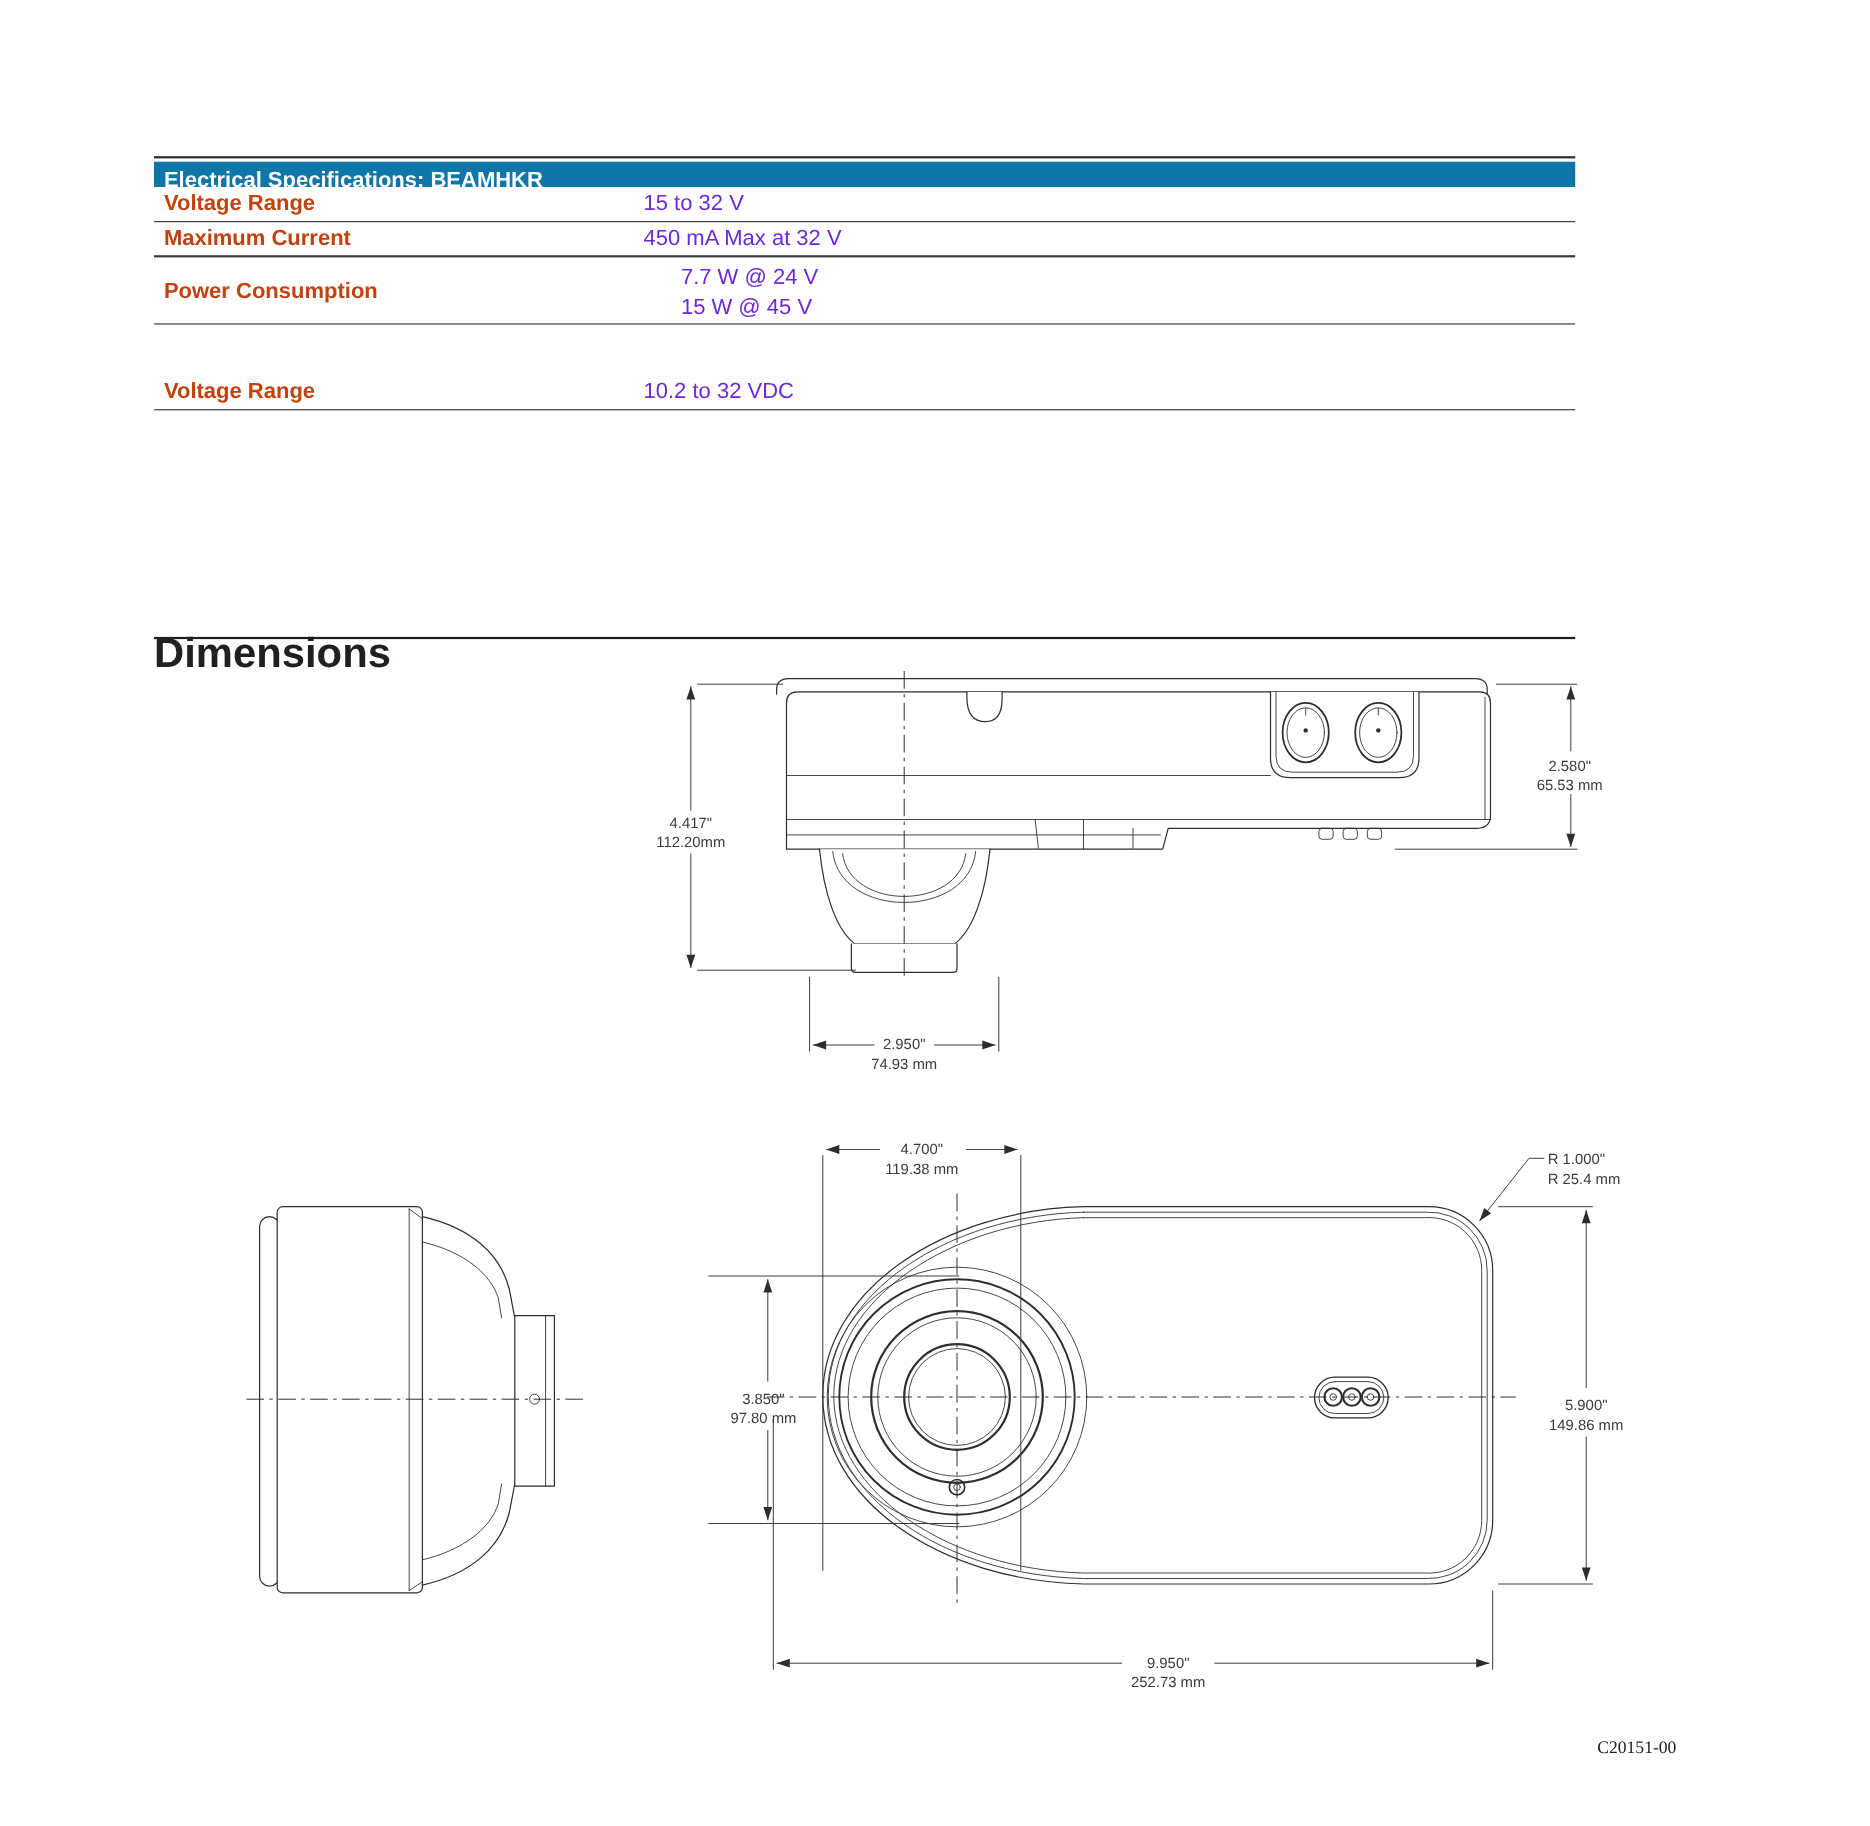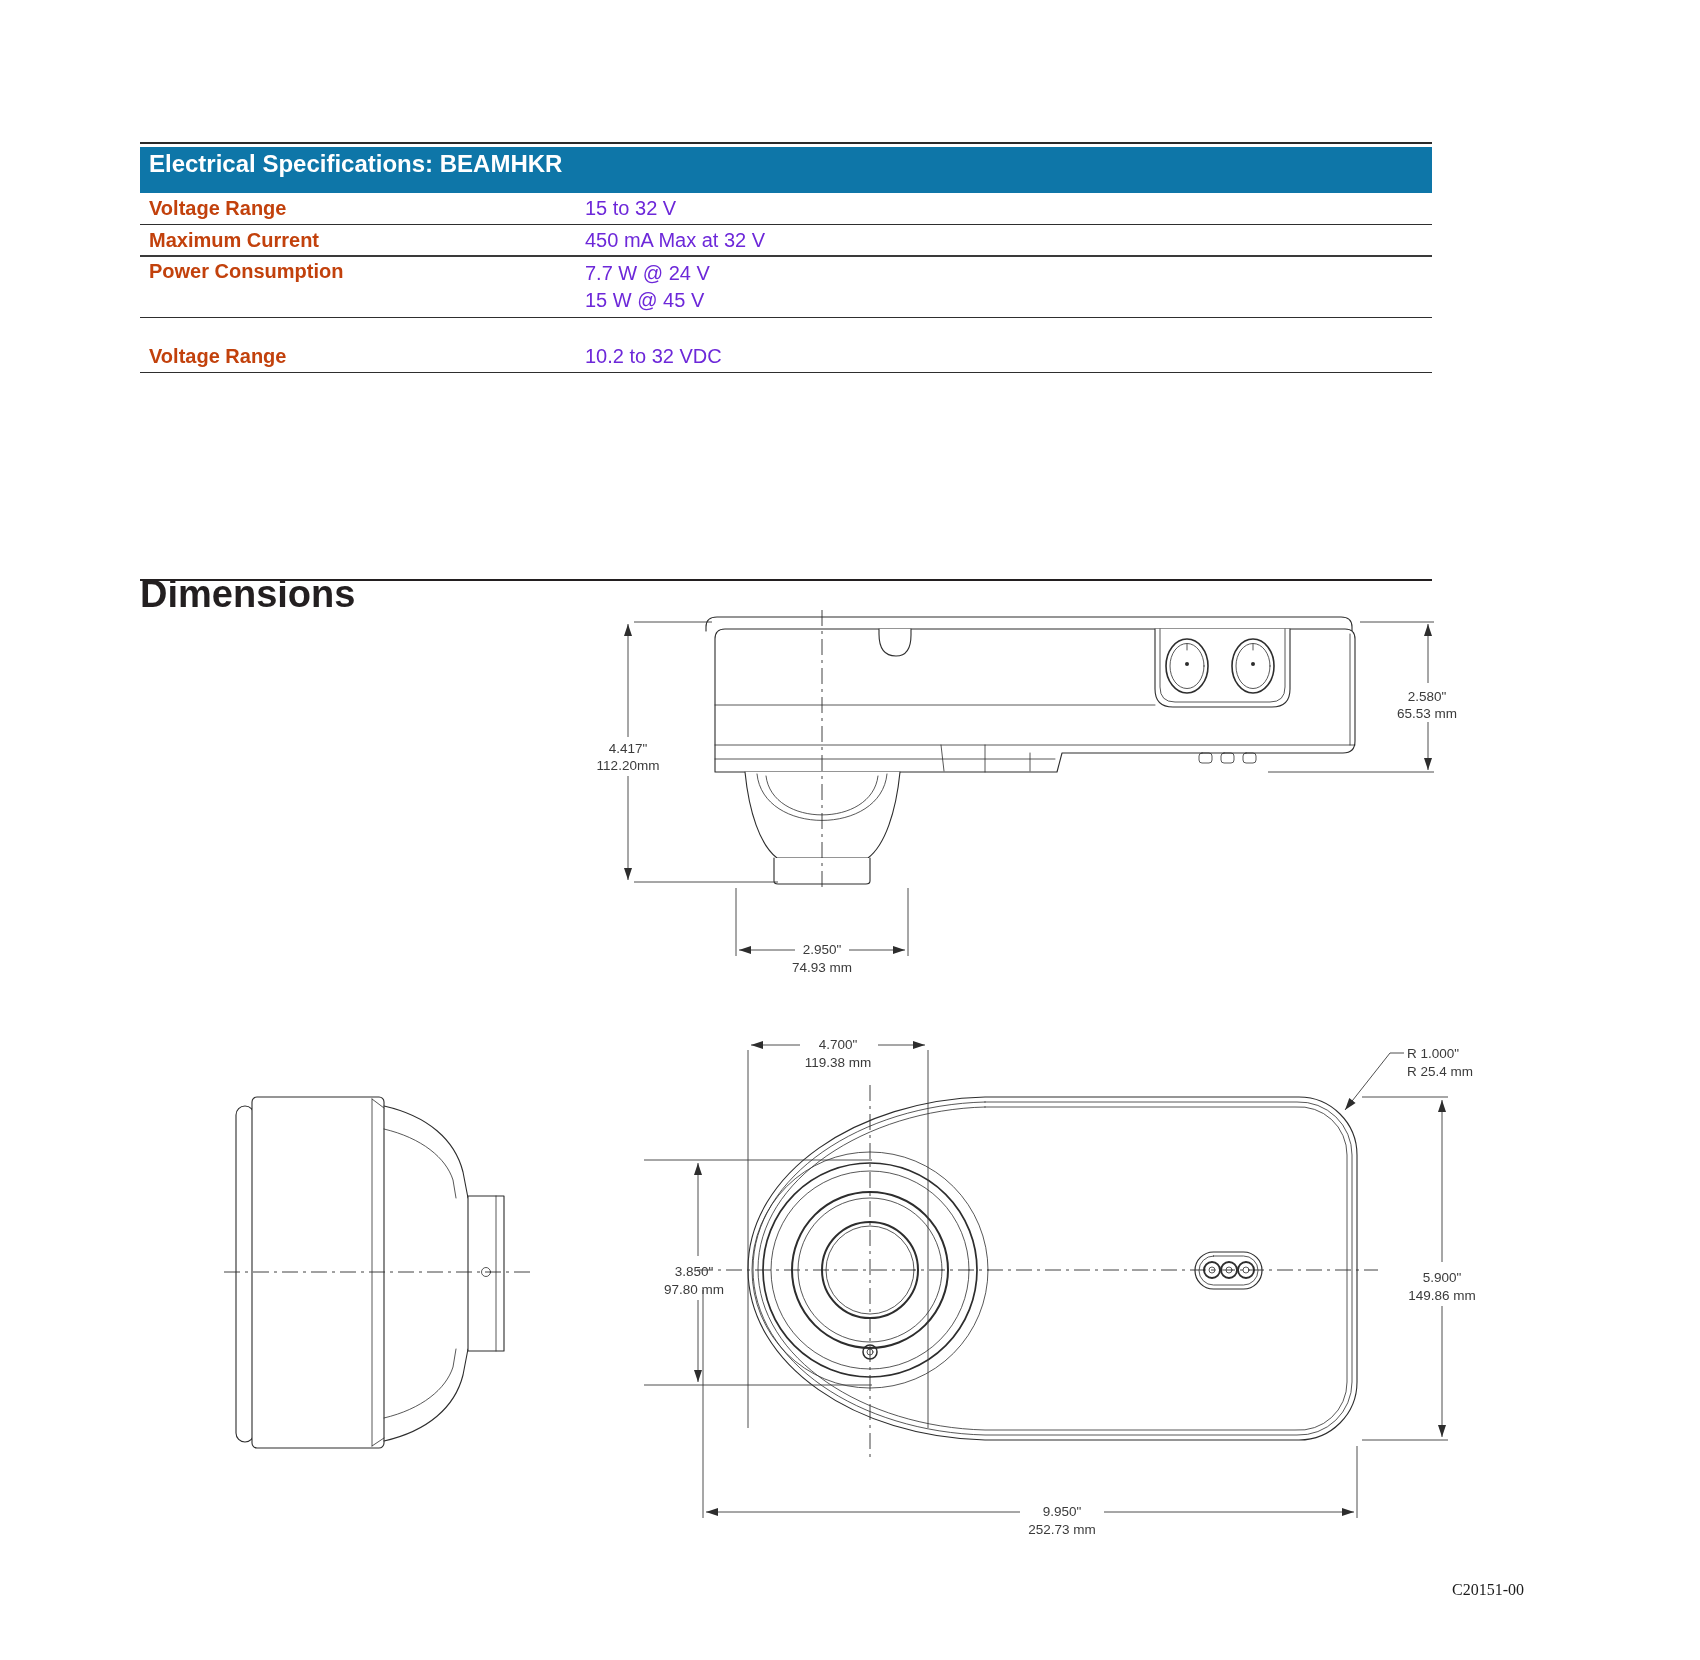--- a/index.html
+++ b/index.html
@@ -1,26 +1,26 @@
 <!DOCTYPE html>
 <html><head>
 <meta charset="utf-8">
 <style>
   html,body{margin:0;padding:0;background:#fff;}
   .page{position:relative;width:1700px;height:1660px;background:#ffffff;overflow:hidden;
         font-family:"Liberation Sans",sans-serif;color:#231f20;}
   
   .spec-table{position:absolute;left:140px;width:1292px;}
   .t-toprule{height:2px;background:#2b2b2b;margin-bottom:3px;}
-  .t-header{height:46px;line-height:34px;background:#0e76a8;color:#ffffff;
-            font-size:24px;font-weight:bold;padding-left:9px;box-sizing:border-box;}
+  .t-header{height:23px;line-height:34px;background:#0e76a8;color:#ffffff;
+            font-size:20px;font-weight:bold;padding-left:9px;box-sizing:border-box;}
   .t-row{display:flex;align-items:center;border-bottom:1px solid #2e2e2e;
          min-height:32px;box-sizing:border-box;font-size:20px;}
   .t-row.thick{border-bottom:2.5px solid #3a3a3a;}
-  .t-row.multi{align-items:flex-start;padding-top:3px;min-height:61px;}
+  .t-row.multi{align-items:center;padding-top:3px;min-height:61px;gap:34px;}
   .t-label{width:445px;padding-left:9px;box-sizing:border-box;color:#c2410c;font-weight:bold;}
   .t-value{flex:1;color:#6d28d9;line-height:27px;}
   
   .sec-head{position:absolute;left:140px;top:541px;font-size:38px;font-weight:bold;color:#231f20;}
   .sec-rule{position:absolute;left:140px;top:579px;width:1292px;height:2px;background:#231f20;}
   
   .draw-layer{position:absolute;left:0;top:0;}
   svg{display:block;}
   .ln{stroke:#2d2d2d;stroke-width:1.1;fill:none;stroke-linecap:round;stroke-linejoin:round;}
   .thin{stroke-width:0.8;}

